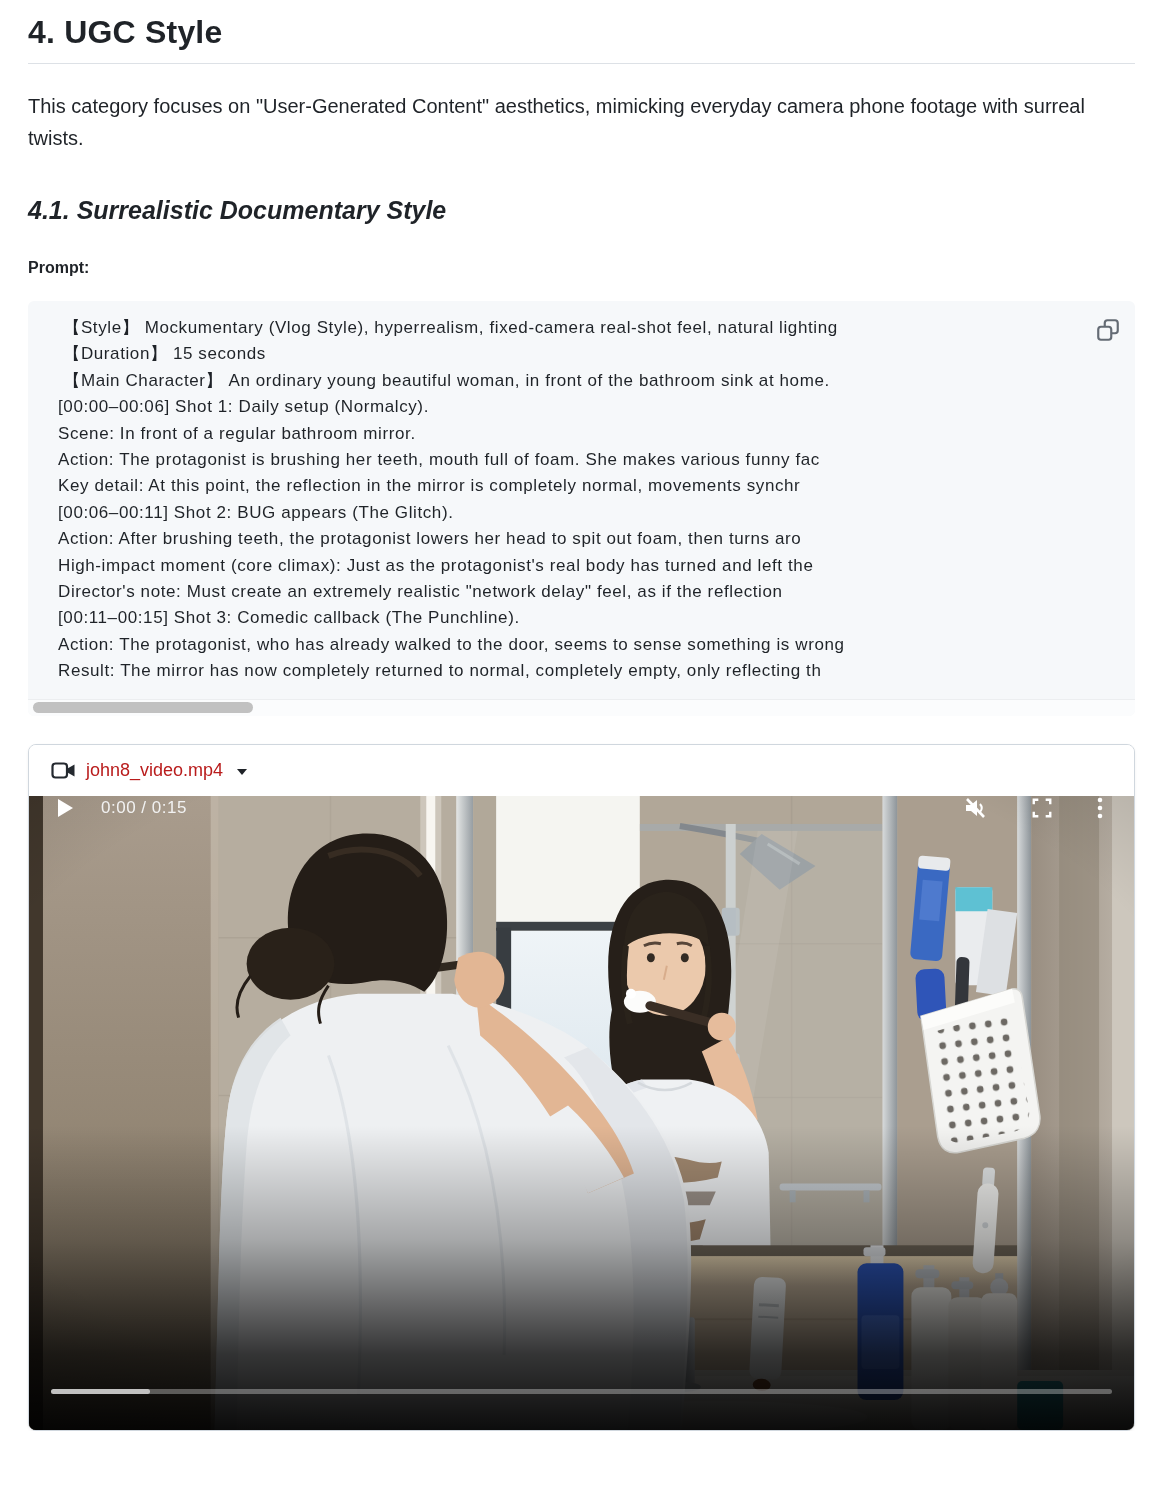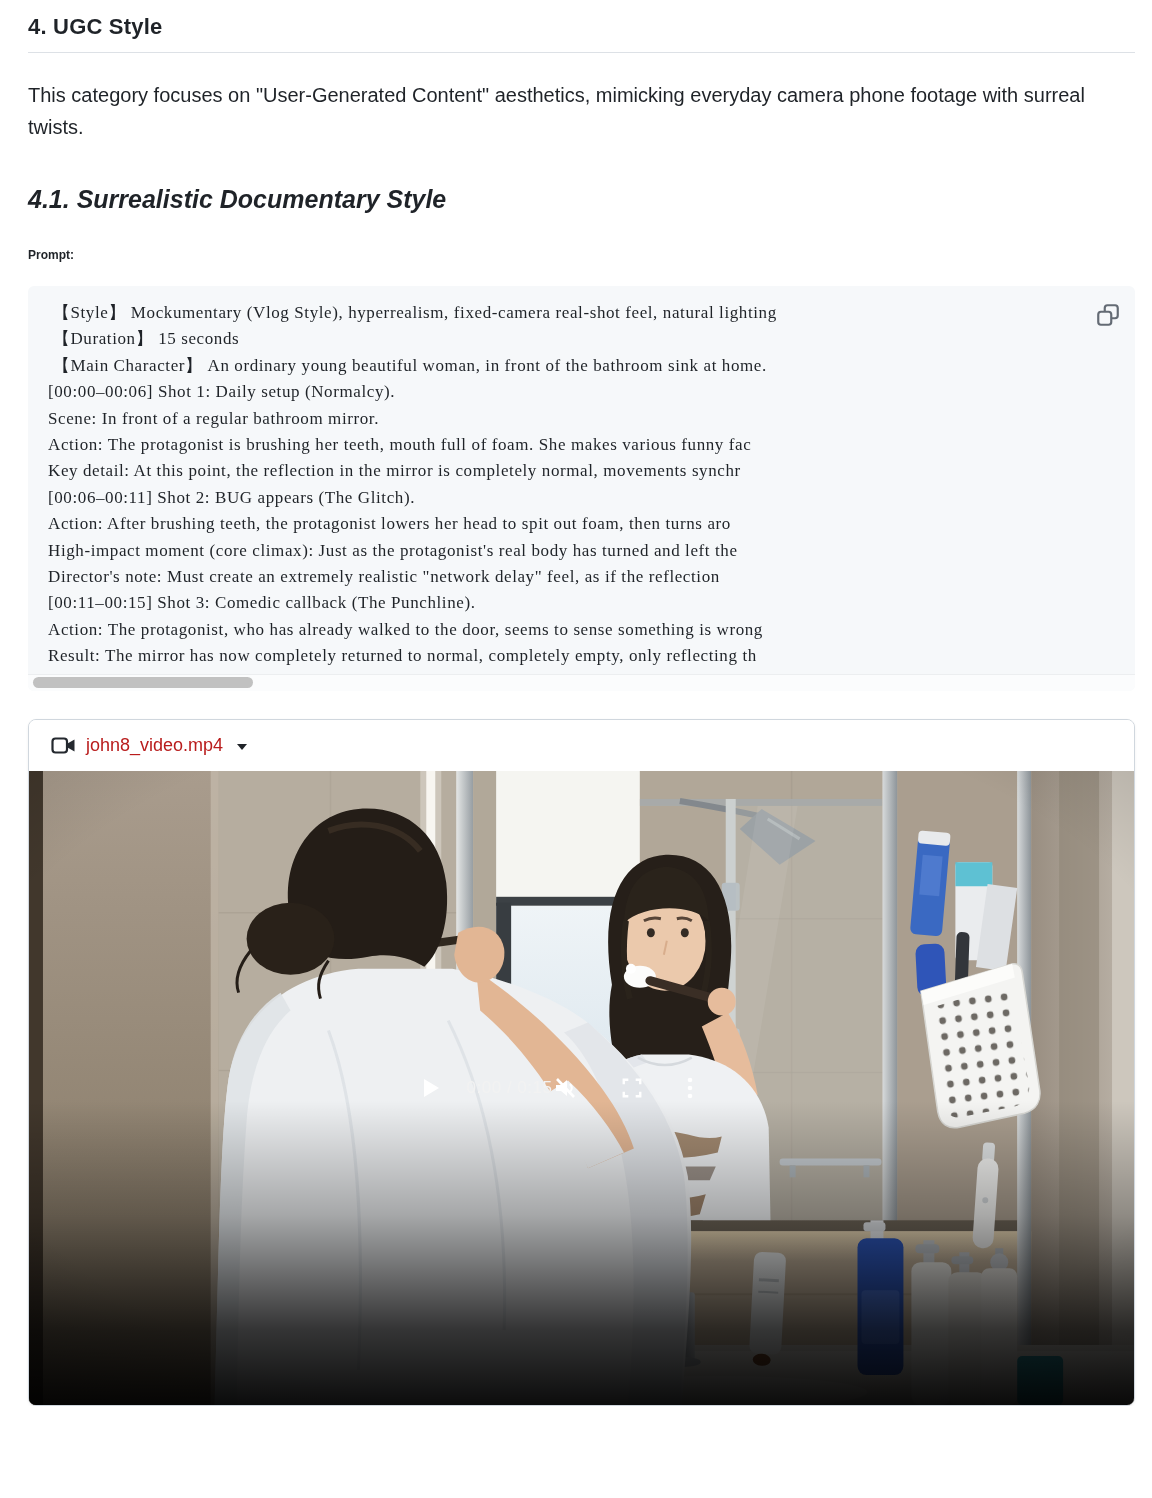--- a/index.html
+++ b/index.html
@@ -1,43 +1,43 @@
 <!DOCTYPE html>
 <html><head>
 <meta charset="utf-8">
 <style>
   html,body{margin:0;padding:0;background:#fff;}
   body{font-family:"Liberation Sans","DejaVu Sans",sans-serif;color:#1f2328;}
   .doc{width:1107px;margin:0 0 0 28px;}
 
-  .page-title{font-size:22px;font-weight:700;margin:14px 0 0;padding-bottom:12px;
+  .page-title{font-size:32px;font-weight:700;margin:14px 0 0;padding-bottom:12px;
     border-bottom:1px solid #dde1e6;letter-spacing:.2px;}
   .intro{font-size:20px;line-height:32px;margin:26px 0 0;max-width:1060px;}
   .section-heading{font-size:25px;font-weight:700;margin:42px 0 0;font-style:italic;}
   .tagline{font-size:20px;margin:36px 0 0;font-style:italic;}
-  .prompt-label{font-size:12px;font-weight:700;margin:34px 0 0;}
+  .prompt-label{font-size:16px;font-weight:700;margin:34px 0 0;}
 
   .code-wrap{position:relative;margin-top:24px;background:#f6f8fa;border-radius:6px;}
-  .code-wrap pre{margin:2px;padding:14px 18px 2px;color:#1f2328;
-    font-family:Liberation Serif, serif;
+  .code-wrap pre{margin:12px;padding:14px 18px 2px;color:#1f2328;
+    font-family:Liberation Sans, sans-serif;
     font-size:17px;line-height:26.4px;letter-spacing:.6px;white-space:pre;overflow:hidden;}
   .copy-btn{position:absolute;top:12px;right:10px;width:34px;height:34px;border:0;background:transparent;padding:4px;cursor:pointer;}
   .hscrollbar{height:16px;background:#fbfcfd;border-top:1px solid #eceef0;border-radius:0 0 6px 6px;position:relative;}
   .hthumb{position:absolute;left:5px;top:2px;width:220px;height:11px;border-radius:6px;background:#c1c1c1;}
 
   .video-card{margin-top:28px;border:1px solid #d0d7de;border-radius:8px;overflow:hidden;
     background:#fff;box-shadow:0 1px 3px rgba(0,0,0,.06);}
   .video-header{display:flex;align-items:center;gap:10px;padding:15px 22px;background:#fff;cursor:pointer;}
   .video-filename{font-size:18px;font-weight:500;color:#b91c1c;}
   .caret-down{width:0;height:0;border-left:5px solid transparent;border-right:5px solid transparent;
     border-top:6px solid #1f2328;margin-left:4px;margin-top:4px;}
 
   .video-frame{position:relative;height:634px;background:#000;}
   .scene{position:absolute;inset:0;width:100%;height:100%;display:block;}
-  .video-overlay{position:absolute;inset:0;display:flex;flex-direction:row;justify-content:center;
+  .video-overlay{position:absolute;inset:0;display:flex;flex-direction:column;justify-content:space-between;
     background:linear-gradient(180deg,rgba(0,0,0,0) 52%,rgba(0,0,0,.30) 70%,rgba(0,0,0,.78) 88%,rgba(0,0,0,.95) 100%);}
   .controls-row{display:flex;align-items:center;padding:0 30px 0 27px;}
   .ctrl{background:none;border:0;padding:0;display:flex;align-items:center;cursor:pointer;}
   .time-display{color:#f2f2f2;font-size:17px;margin-left:27px;letter-spacing:.5px;}
   .right-controls{margin-left:auto;display:flex;gap:43px;align-items:center;}
   .progress-bar{height:5px;margin:16px 22px 36px;background:rgba(255,255,255,.32);border-radius:3px;position:relative;}
   .progress-buffered{position:absolute;left:0;top:0;height:100%;width:9.3%;background:rgba(255,255,255,.62);border-radius:3px;}
 </style>
 </head>
 <body>

